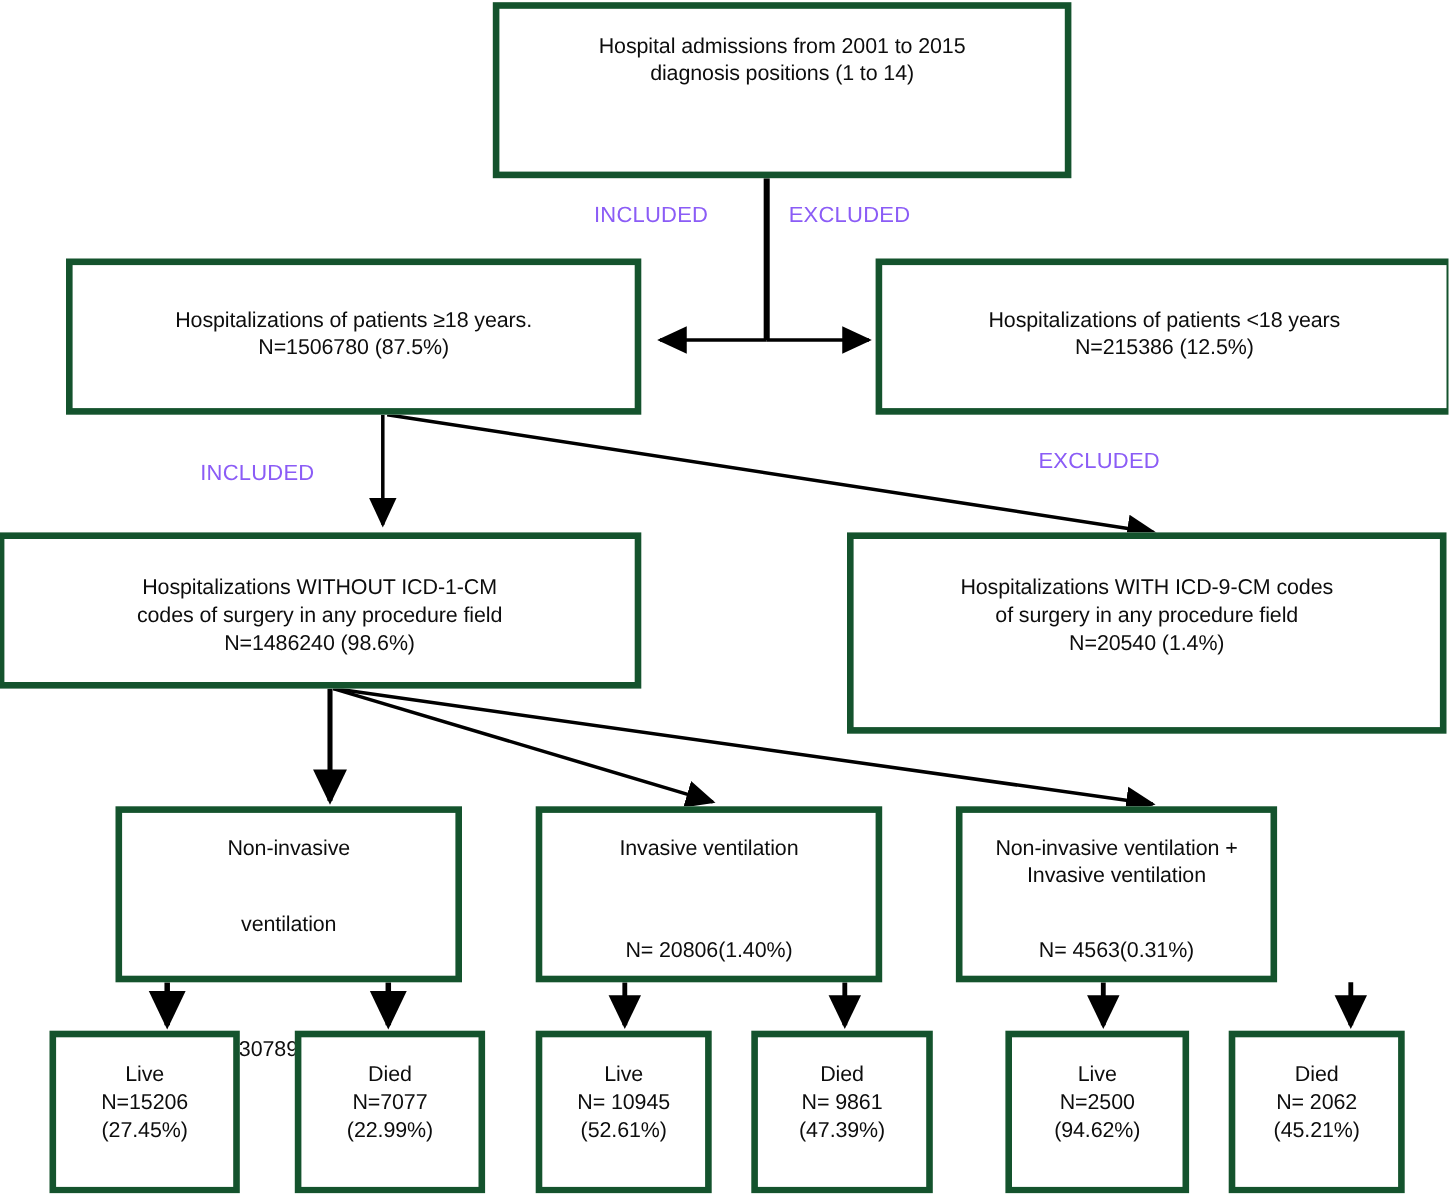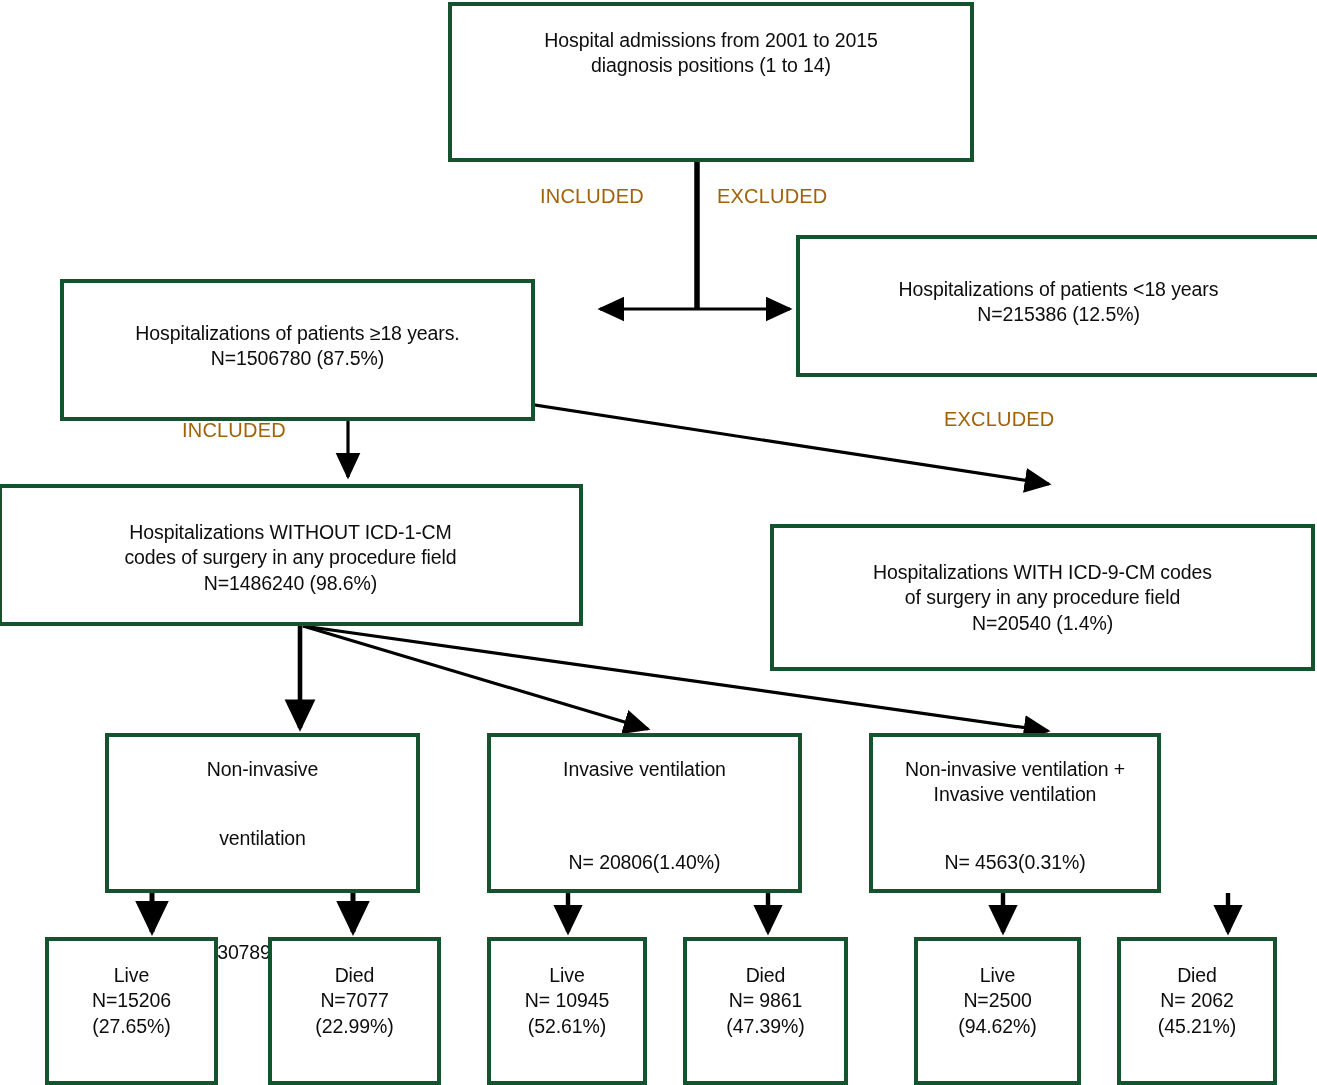--- a/index.html
+++ b/index.html
@@ -12,40 +12,40 @@
     width: 1317px;
     height: 1085px;
     background: #ffffff;
     overflow: hidden;
     font-family: "Liberation Sans", sans-serif;
     color: #0d0d0d;
   }
   .box {
     position: absolute;
     box-sizing: border-box;
-    border: 4px solid #14532d;
+    border: 6px solid #14532d;
     background: #ffffff;
     display: flex;
     flex-direction: column;
     align-items: center;
     text-align: center;
   }
   .box .line {
     display: block;
     white-space: pre;
     line-height: 1.30;
     font-size: 19.5px;
     letter-spacing: -0.1px;
   }
   .label {
     position: absolute;
     font-size: 20px;
     letter-spacing: 0.2px;
     white-space: pre;
-    color: #a16207;
+    color: #8b5cf6;
   }
   svg.wires {
     position: absolute;
     left: 0; top: 0;
     width: 1317px;
     height: 1085px;
     pointer-events: none;
   }
   .pad-top-1 { padding-top: 22px; }
   .pad-top-2 { padding-top: 38px; }
@@ -104,37 +104,37 @@
   <div class="label" style="left:540px; top:185px;">INCLUDED</div>
   <div class="label" style="left:717px; top:185px;">EXCLUDED</div>
   <div class="label" style="left:182px; top:419px;">INCLUDED</div>
   <div class="label" style="left:944px; top:408px;">EXCLUDED</div>
 
   <div class="box pad-top-1" style="left:448px; top:2px; width:526px; height:160px;">
     <span class="line">Hospital admissions from 2001 to 2015</span>
     <span class="line">diagnosis positions (1 to 14)</span>
   </div>
 
-  <div class="box pad-top-2" style="left:60px; top:235px; width:475px; height:142px;margin-top:44px;">
+  <div class="box pad-top-2" style="left:60px; top:235px; width:523px; height:142px;">
     <span class="line">Hospitalizations of patients ≥18 years.</span>
     <span class="line">N=1506780 (87.5%)</span>
   </div>
 
   <div class="box pad-top-2" style="left:796px; top:235px; width:525px; height:142px;">
     <span class="line">Hospitalizations of patients &lt;18 years</span>
     <span class="line">N=215386 (12.5%)</span>
   </div>
 
   <div class="box pad-top-3" style="left:-2px; top:484px; width:585px; height:142px;">
     <span class="line">Hospitalizations WITHOUT ICD-1-CM</span>
     <span class="line">codes of surgery in any procedure field</span>
     <span class="line">N=1486240 (98.6%)</span>
   </div>
 
-  <div class="box pad-top-3" style="left:770px; top:484px; width:545px; height:147px;margin-top:40px;">
+  <div class="box pad-top-3" style="left:770px; top:484px; width:545px; height:183px;">
     <span class="line">Hospitalizations WITH ICD-9-CM codes</span>
     <span class="line">of surgery in any procedure field</span>
     <span class="line">N=20540 (1.4%)</span>
   </div>
 
   <div class="box pad-top-4" style="left:105px; top:733px; width:315px; height:160px;gap:44px;">
     <span class="line">Non-invasive</span>
     <span class="line">ventilation</span>
     <div class="gap-block"></div>
     <span class="line">N= 30789(2.07%)</span>
@@ -149,21 +149,21 @@
   <div class="box pad-top-4" style="left:869px; top:733px; width:292px; height:160px;">
     <span class="line">Non-invasive ventilation +</span>
     <span class="line">Invasive ventilation</span>
     <div class="gap-block"></div>
     <span class="line">N= 4563(0.31%)</span>
   </div>
 
   <div class="box pad-top-5" style="left:45px; top:937px; width:173px; height:148px;">
     <span class="line">Live</span>
     <span class="line">N=15206</span>
-    <span class="line">(27.65%)</span>
+    <span class="line">(27.45%)</span>
   </div>
 
   <div class="box pad-top-5" style="left:268px; top:937px; width:173px; height:148px;">
     <span class="line">Died</span>
     <span class="line">N=7077</span>
     <span class="line">(22.99%)</span>
   </div>
 
   <div class="box pad-top-5" style="left:487px; top:937px; width:160px; height:148px;">
     <span class="line">Live</span>

